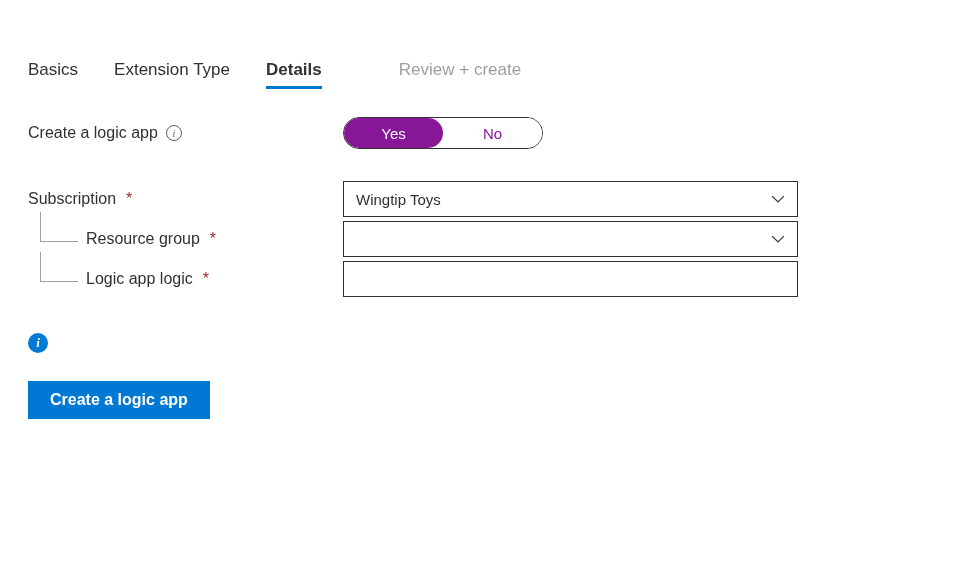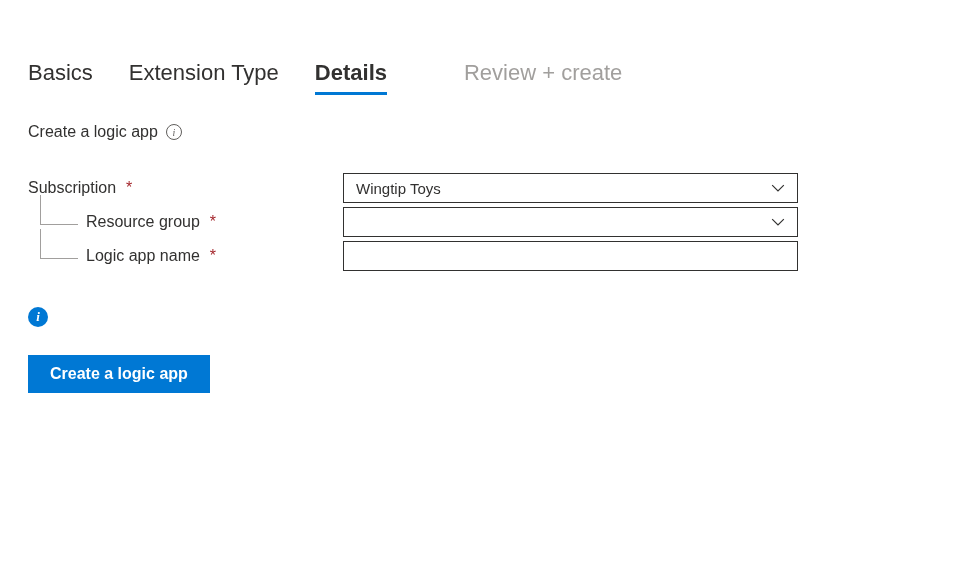--- a/index.html
+++ b/index.html
@@ -13,21 +13,21 @@
       color: #323130;
       background: #ffffff;
       padding: 60px 28px;
     }
     .tabs {
       display: flex;
       gap: 36px;
       margin-bottom: 28px;
     }
     .tab {
-      font-size: 22px;
+      font-size: 17px;
       color: #323130;
       padding-bottom: 6px;
       cursor: pointer;
       border-bottom: 3px solid transparent;
     }
     .tab.active {
       font-weight: 600;
       border-bottom: 3px solid #0078d4;
       text-align: center;
     }
@@ -102,21 +102,21 @@
     .pill-option.selected {
       background: #881798;
       color: #ffffff;
       border-radius: 18px;
     }
     .input-col {
       flex: 0 0 455px;
     }
     .dropdown, .text-input {
       width: 100%;
-      height: 30px;
+      height: 36px;
       border: 1px solid #323130;
       background: #ffffff;
       padding: 0 36px 0 12px;
       font-size: 15px;
       position: relative;
       display: flex;
       align-items: center;
       cursor: pointer;
     }
     .text-input {
@@ -177,20 +177,24 @@
   <div class="tab">Basics</div>
   <div class="tab">Extension Type</div>
   <div class="tab active">Details</div>
   <div class="tab disabled">Review + create</div>
 </div>
 
 <div class="form-row toggle-row">
   <div class="label-col">
     <span>Create a logic app</span>
     <span class="info-icon">i</span>
+  </div>
+  <div class="pill-toggle">
+    <div class="pill-option selected">Yes</div>
+    <div class="pill-option">No</div>
   </div>
 </div>
 
 <div class="form-row">
   <div class="label-col">
     <span>Subscription</span>
     <span class="required">*</span>
   </div>
   <div class="input-col">
     <div class="dropdown">
@@ -218,21 +222,21 @@
             <path d="M1 3.5 L6 8.5 L11 3.5" fill="none" stroke="#323130" stroke-width="1"></path>
           </svg>
       </span>
     </div>
   </div>
 </div>
 
 <div class="form-row">
   <div class="label-col nested">
     <div class="nested-bracket"></div>
-    <span>Logic app name</span>
+    <span>Logic app logic</span>
     <span class="required">*</span>
   </div>
   <div class="input-col">
     <div class="text-input">
       <span></span>
     </div>
   </div>
 </div>
 
 <div class="info-banner">

